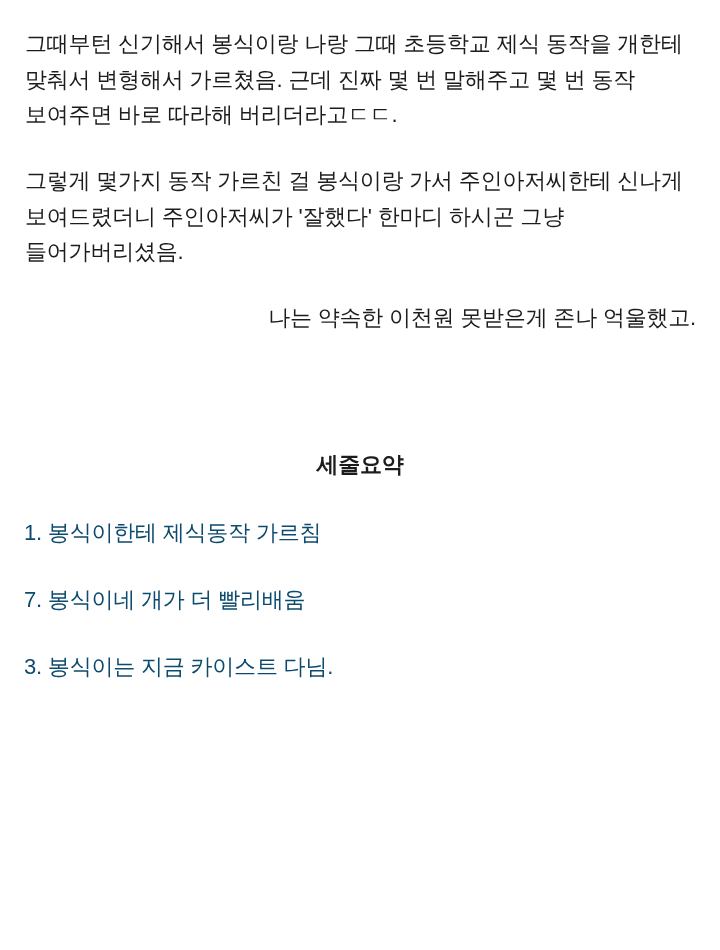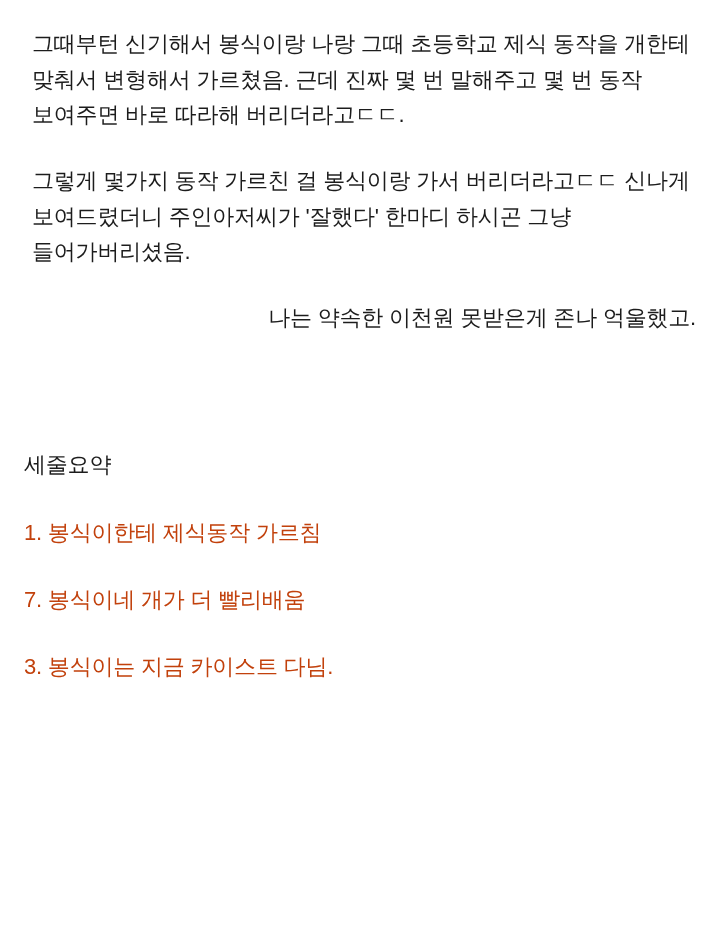--- a/index.html
+++ b/index.html
@@ -19,56 +19,57 @@
     width: 720px;
     height: 950px;
     padding: 26px 24px 0 24px;
     background: #ffffff;
   }
   .para {
     font-size: 22px;
     line-height: 1.62;
     letter-spacing: -0.2px;
     color: #1c1c1c;
-    margin: 0 0 30px 8px;
+    margin: 0 0 30px 1px;
     word-break: keep-all;
   }
   .para.last-body {
     margin-bottom: 0;
     text-align: right;
   }
   .spacer {
     height: 112px;
   }
   .summary-heading {
     font-size: 22px;
     line-height: 1.6;
     letter-spacing: -0.2px;
-    font-weight: 400;
+    font-weight: 700;
     color: #1c1c1c;
     margin: 0 0 32px 0;
+    text-align: center;
   }
   .summary-item {
     font-size: 22px;
     line-height: 1.6;
     letter-spacing: -0.2px;
-    color: #c2410c;
+    color: #0c4a6e;
     margin: 0 0 32px 0;
   }
   .summary-item.last {
     margin-bottom: 18px;
   }
 </style>
 </head>
 <body>
 
 <div class="page">
 
   <p class="para">그때부턴 신기해서 봉식이랑 나랑 그때 초등학교 제식 동작을 개한테 맞춰서 변형해서 가르쳤음. 근데 진짜 몇 번 말해주고 몇 번 동작 보여주면 바로 따라해 버리더라고ㄷㄷ.</p>
-  <p class="para">그렇게 몇가지 동작 가르친 걸 봉식이랑 가서 버리더라고ㄷㄷ 신나게 보여드렸더니 주인아저씨가 '잘했다' 한마디 하시곤 그냥 들어가버리셨음.</p>
+  <p class="para">그렇게 몇가지 동작 가르친 걸 봉식이랑 가서 주인아저씨한테 신나게 보여드렸더니 주인아저씨가 '잘했다' 한마디 하시곤 그냥 들어가버리셨음.</p>
   <p class="para last-body">나는 약속한 이천원 못받은게 존나 억울했고.</p>
 
   <div class="spacer"></div>
 
   <p class="summary-heading">세줄요약</p>
 
   <p class="summary-item">1. 봉식이한테 제식동작 가르침</p>
   <p class="summary-item">7. 봉식이네 개가 더 빨리배움</p>
   <p class="summary-item last">3. 봉식이는 지금 카이스트 다님.</p>
 

